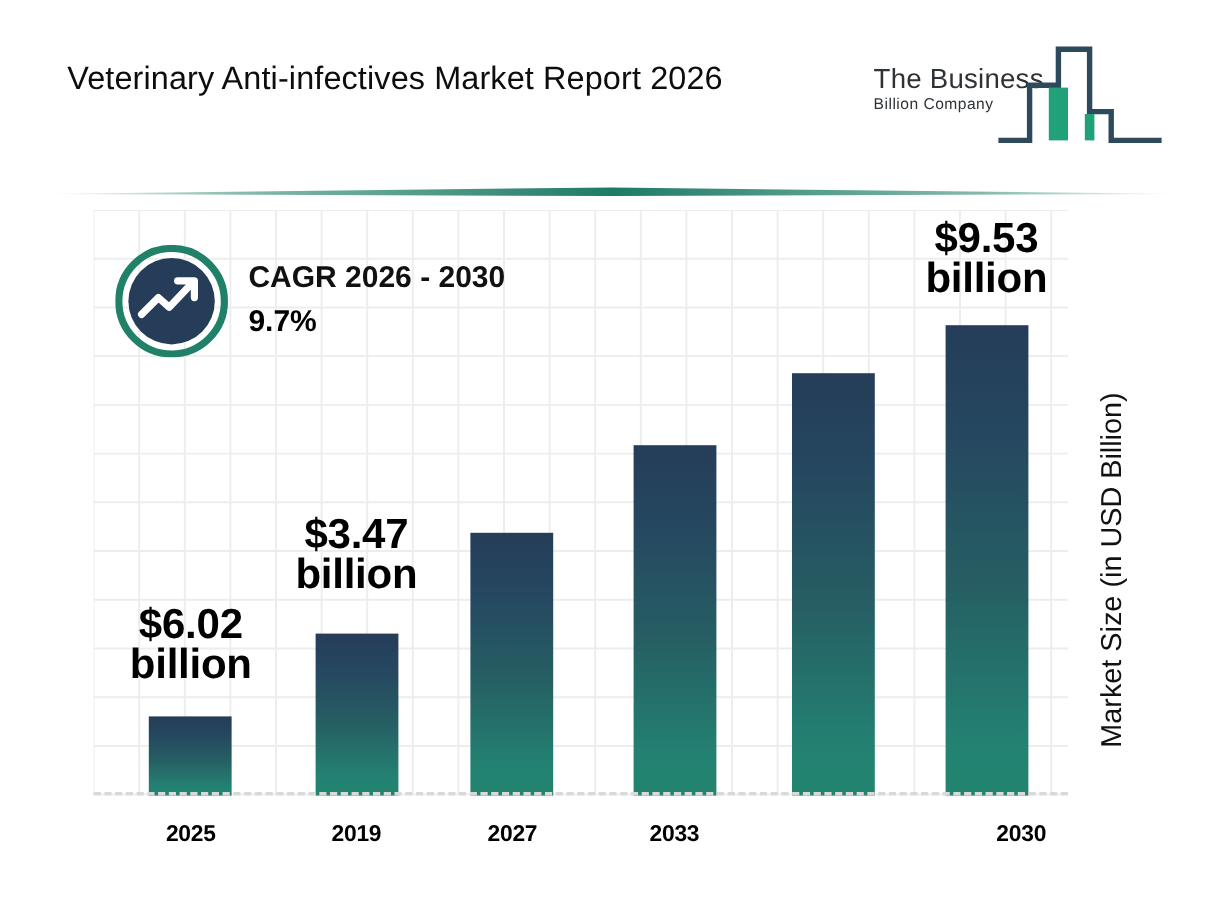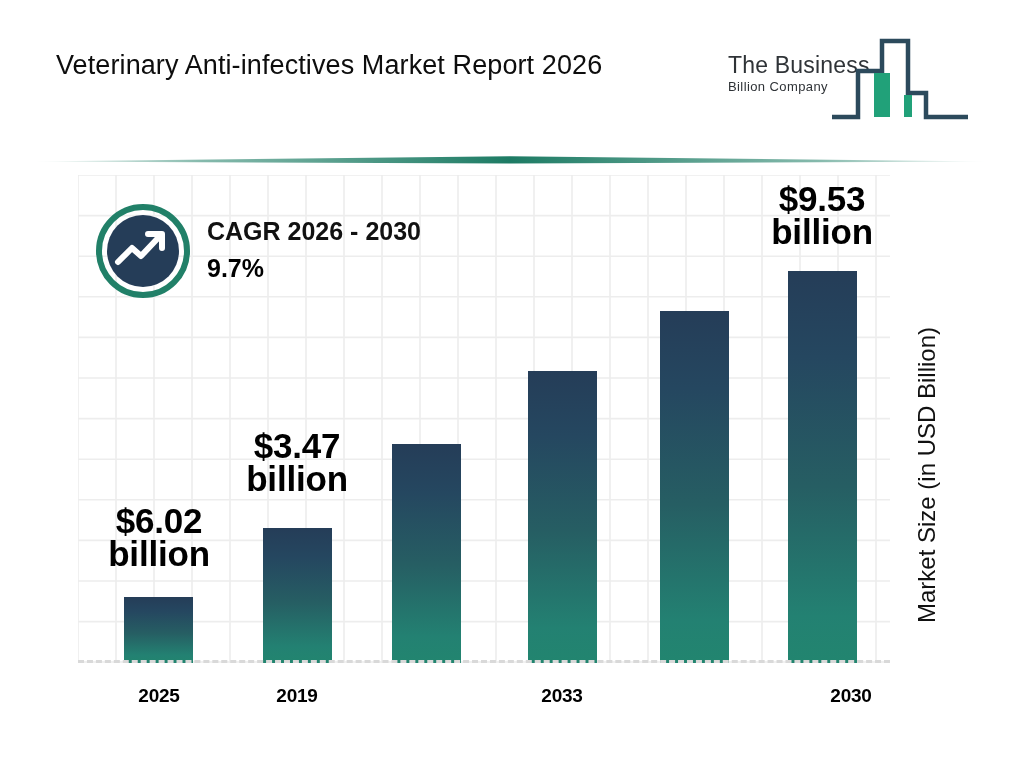--- a/index.html
+++ b/index.html
@@ -192,16 +192,17 @@
     <div class="cagr-period">CAGR 2026 - 2030</div>
     <div class="cagr-value">9.7%</div>
   </div>
 
   <div class="ylabel-wrap">
     <div class="ylabel-inner">Market Size (in USD Billion)</div>
   </div>
 
   <div class="xlabel" style="left:98px;width:122px;">2025</div>
   <div class="xlabel" style="left:236px;width:122px;">2019</div>
+  <div class="xlabel" style="left:366px;width:122px;">2027</div>
   <div class="xlabel" style="left:501px;width:122px;">2033</div>
   <div class="xlabel" style="left:790px;width:122px;">2030</div>
 
 </div>
 
 </body></html>

